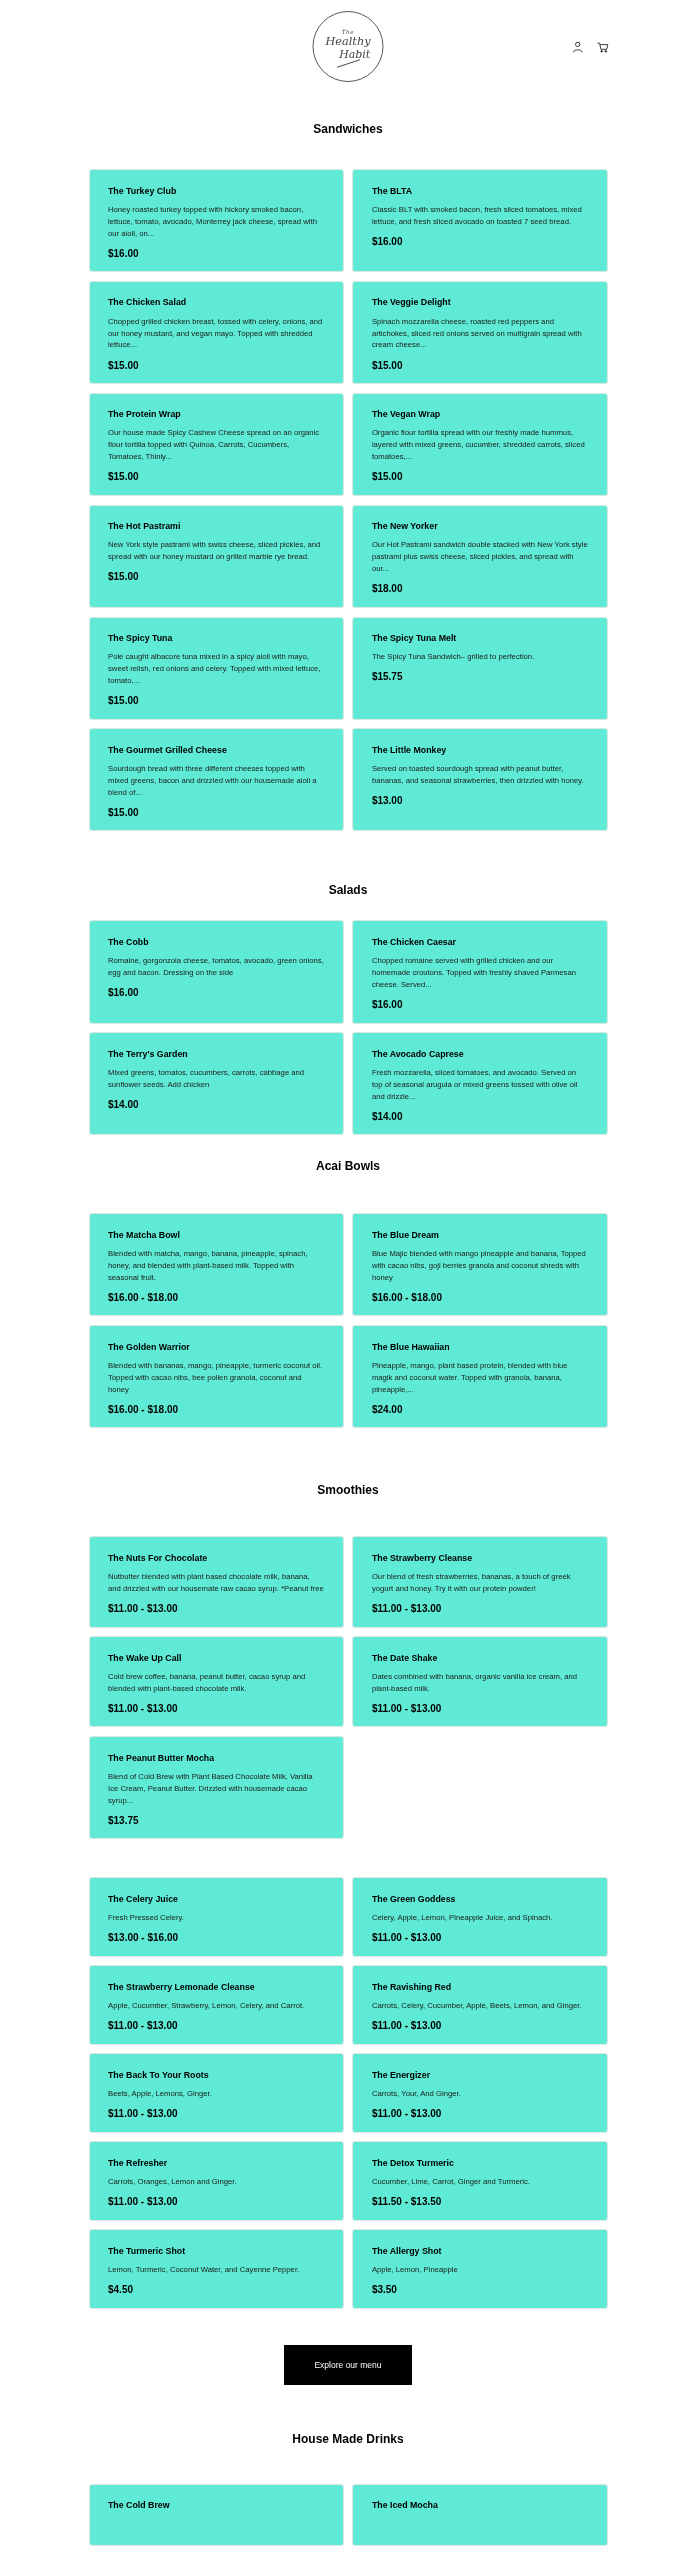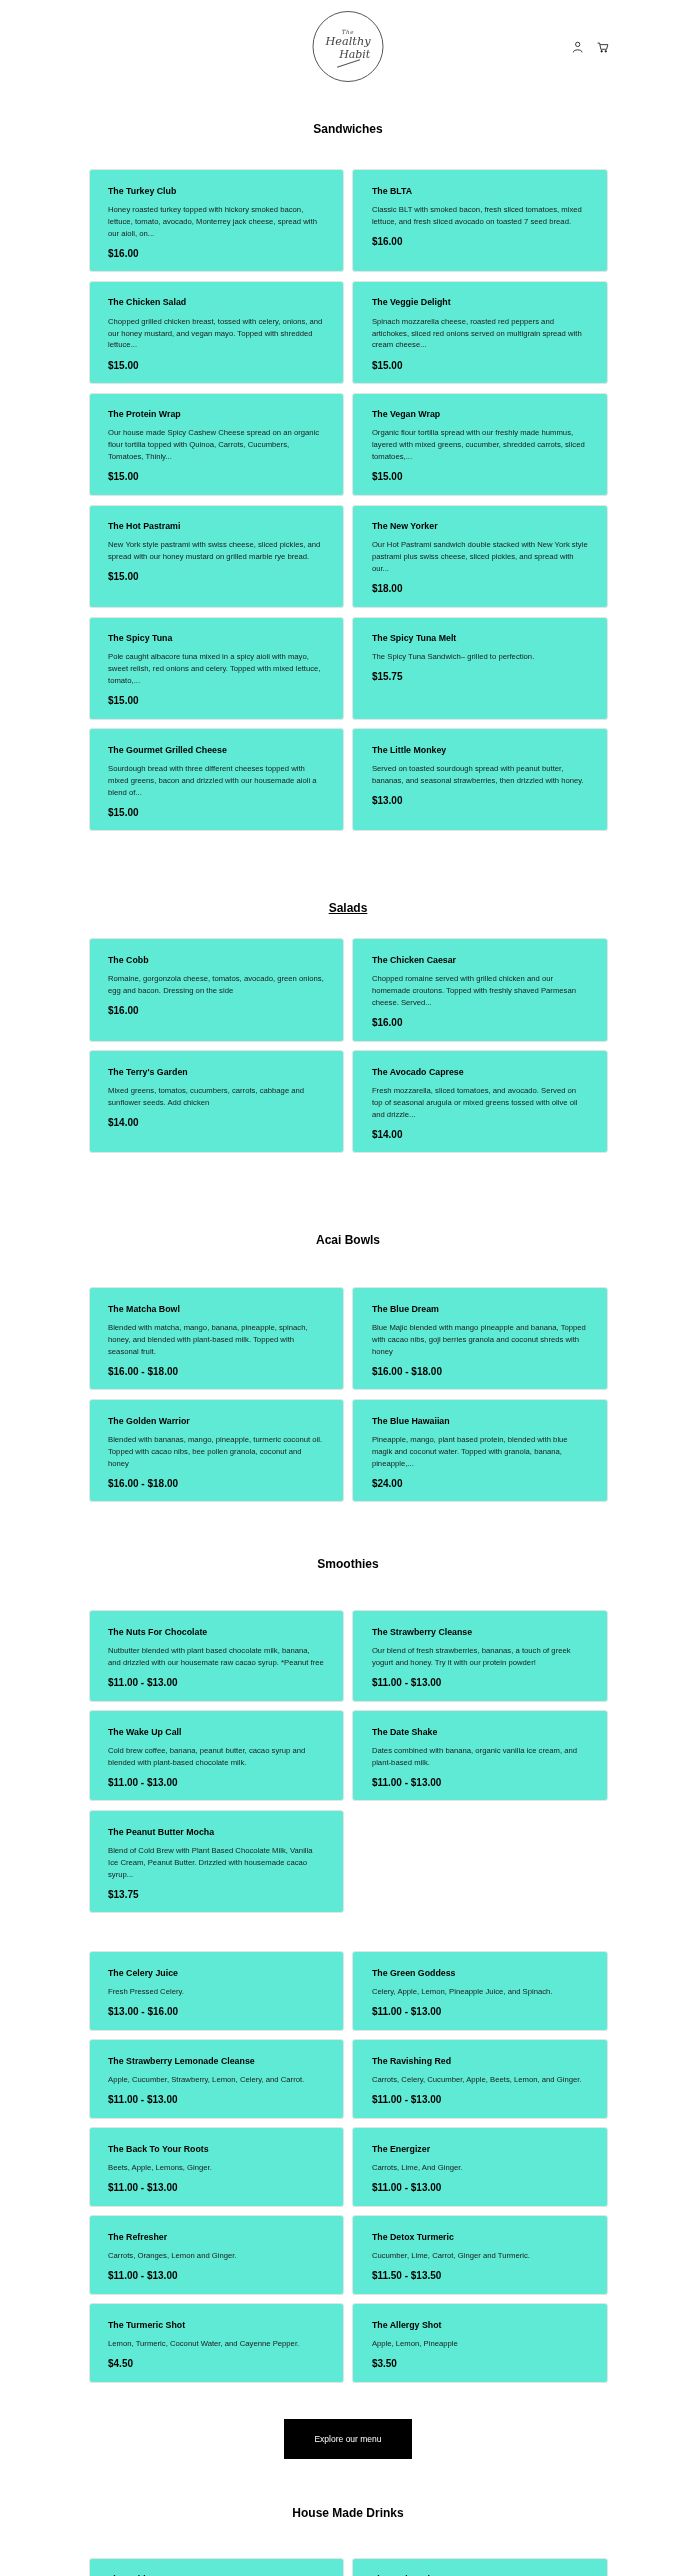--- a/index.html
+++ b/index.html
@@ -131,21 +131,21 @@
           <div class="price">$15.00</div>
         </div>
         <div class="card">
           <h3>The Little Monkey</h3>
           <p>Served on toasted sourdough spread with peanut butter, bananas, and seasonal strawberries, then drizzled with honey.</p>
           <div class="price">$13.00</div>
         </div>
       </div>
     </section>
     <section class="menu">
-      <h2 style="margin-top: 70px; text-decoration: underline;">Salads</h2>
+      <h2 style="margin-top: 52px;">Salads</h2>
       <div class="grid" style="margin-top: 23px;">
         <div class="card">
           <h3>The Cobb</h3>
           <p>Romaine, gorgonzola cheese, tomatos, avocado, green onions, egg and bacon. Dressing on the side</p>
           <div class="price">$16.00</div>
         </div>
         <div class="card">
           <h3>The Chicken Caesar</h3>
           <p>Chopped romaine served with grilled chicken and our homemade croutons. Topped with freshly shaved Parmesan cheese. Served...</p>
           <div class="price">$16.00</div>
@@ -156,21 +156,21 @@
           <div class="price">$14.00</div>
         </div>
         <div class="card">
           <h3>The Avocado Caprese</h3>
           <p>Fresh mozzarella, sliced tomatoes, and avocado. Served on top of seasonal arugula or mixed greens tossed with olive oil and drizzle...</p>
           <div class="price">$14.00</div>
         </div>
       </div>
     </section>
     <section class="menu">
-      <h2 style="margin-top: 80px;">Acai Bowls</h2>
+      <h2 style="margin-top: 24px;">Acai Bowls</h2>
       <div class="grid" style="margin-top: 40px;">
         <div class="card">
           <h3>The Matcha Bowl</h3>
           <p>Blended with matcha, mango, banana, pineapple, spinach, honey, and blended with plant-based milk. Topped with seasonal fruit.</p>
           <div class="price">$16.00 - $18.00</div>
         </div>
         <div class="card">
           <h3>The Blue Dream</h3>
           <p>Blue Majic blended with mango pineapple and banana, Topped with cacao nibs, goji berries granola and coconut shreds with honey</p>
           <div class="price">$16.00 - $18.00</div>
@@ -239,21 +239,21 @@
           <p>Carrots, Celery, Cucumber, Apple, Beets, Lemon, and Ginger.</p>
           <div class="price">$11.00 - $13.00</div>
         </div>
         <div class="card short">
           <h3>The Back To Your Roots</h3>
           <p>Beets, Apple, Lemons, Ginger.</p>
           <div class="price">$11.00 - $13.00</div>
         </div>
         <div class="card short">
           <h3>The Energizer</h3>
-          <p>Carrots, Lime, And Ginger.</p>
+          <p>Carrots, Your, And Ginger.</p>
           <div class="price">$11.00 - $13.00</div>
         </div>
         <div class="card short">
           <h3>The Refresher</h3>
           <p>Carrots, Oranges, Lemon and Ginger.</p>
           <div class="price">$11.00 - $13.00</div>
         </div>
         <div class="card short">
           <h3>The Detox Turmeric</h3>
           <p>Cucumber, Lime, Carrot, Ginger and Turmeric.</p>

